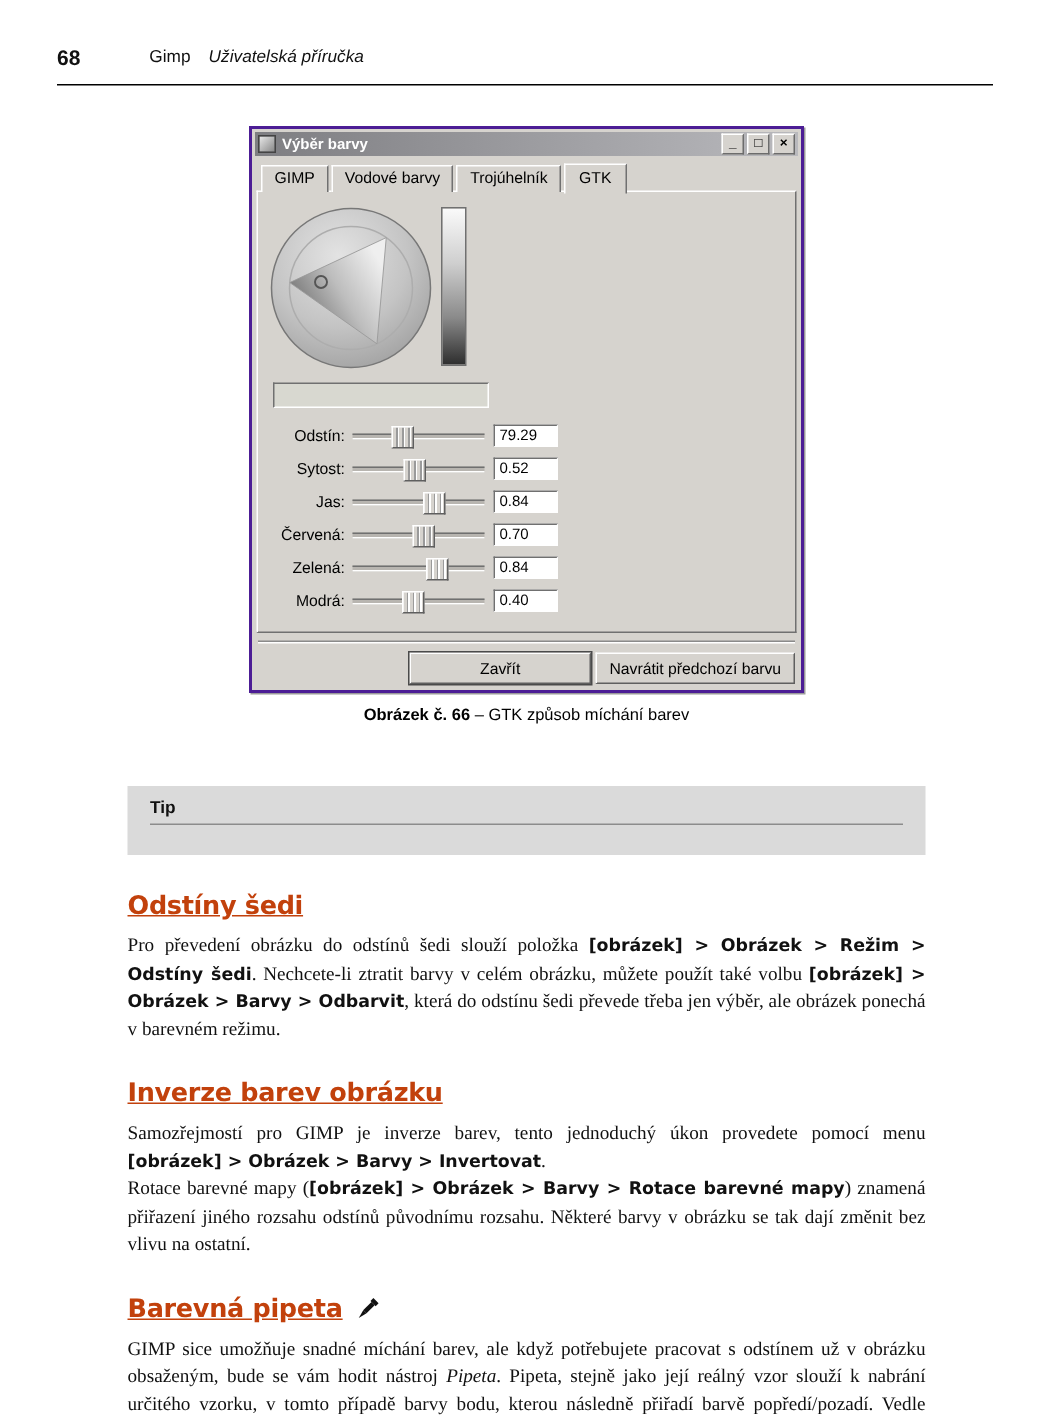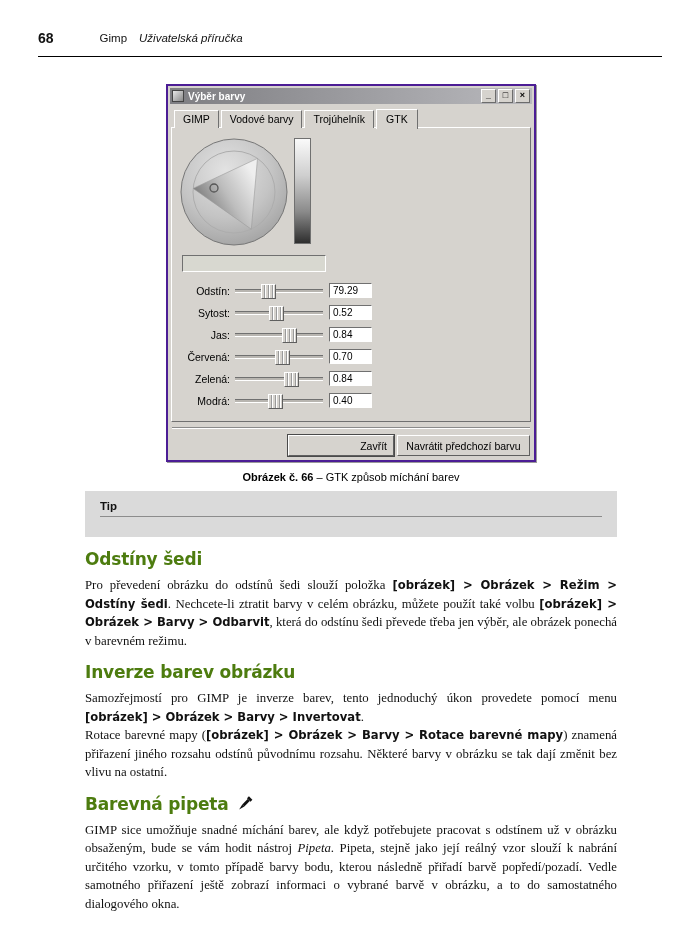--- a/index.html
+++ b/index.html
@@ -52,35 +52,35 @@
                   border-top:1px solid #707070;border-bottom:1px solid #fff;background:#b8b5b0;}
   .sthumb{position:absolute;top:1px;width:13px;height:13px;background:#d6d3ce;
           border:1px solid;border-color:#fff #5f5f5f #5f5f5f #fff;
           background-image:repeating-linear-gradient(90deg,transparent 0 2px,#9a9a9a 2px 3px,#fff 3px 4px);}
   .sval{width:38px;height:13px;margin-left:6px;background:#fff;border:1px solid;
         border-color:#707070 #fff #fff #707070;font-size:10px;line-height:13px;padding-left:3px;}
   .sep{height:0;border-top:1px solid #8a8a8a;border-bottom:1px solid #fff;margin:5px 2px;}
   .btnrow{display:flex;justify-content:flex-end;gap:3px;padding:1px 2px 2px;}
   .gtkbtn{height:21px;background:#d6d3ce;border:1px solid;border-color:#fff #5f5f5f #5f5f5f #fff;
           font-family:"Liberation Sans","DejaVu Sans",sans-serif;font-size:10.5px;cursor:pointer;}
-  .btn-close{width:106px;outline:1px solid #4a4a4a;text-align:right;}
+  .btn-close{width:121px;outline:1px solid #4a4a4a;}
   .btn-revert{width:133px;}
 
   .caption{margin-top:9px;font-family:"Liberation Sans","DejaVu Sans",sans-serif;font-size:11px;color:#000;}
   .caption .capb{font-weight:bold;}
 
   
-  .tipbox{margin-top:8px;background:#dadada;padding:9px 15px 13px;}
+  .tipbox{margin-top:41px;background:#dadada;padding:9px 15px 13px;}
   .tiptitle{font-family:"Liberation Sans","DejaVu Sans",sans-serif;font-weight:bold;font-size:11.5px;
             padding-bottom:4px;border-bottom:1px solid #8c8c8c;margin-bottom:7px;}
   .tiptext{margin:0;font-size:12.8px;line-height:18px;text-align:justify;}
 
   
   .sect-h{font-family:"DejaVu Sans","Liberation Sans",sans-serif;font-weight:bold;font-size:17px;
-          letter-spacing:-0.2px;margin:12px 0 7px;color:#4d7c0f;display:flex;align-items:center;gap:8px;}
+          letter-spacing:-0.2px;margin:24px 0 7px;color:#c2410c;display:flex;align-items:center;gap:8px;text-decoration:underline;}
   .para{margin:0;font-size:12.8px;line-height:18.5px;text-align:justify;}
   .seg-b{font-family:"DejaVu Sans","Liberation Sans",sans-serif;font-weight:bold;font-size:11.6px;}
   .seg-i{font-style:italic;}
   .pipette-icon{width:17px;height:17px;flex:none;}
 </style>
 </head>
 <body>
 
 <div class="page">
 

